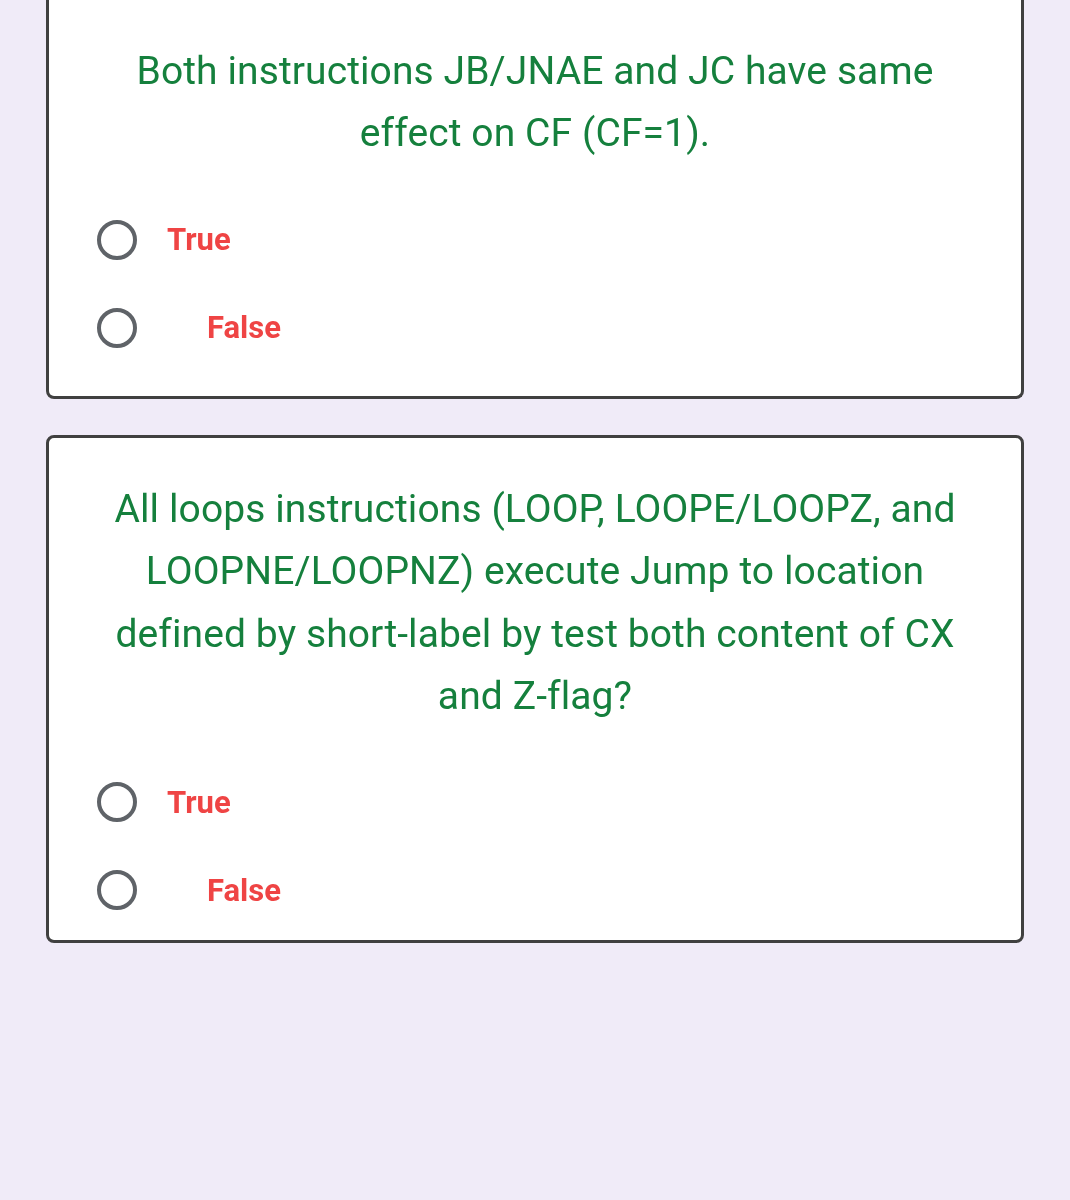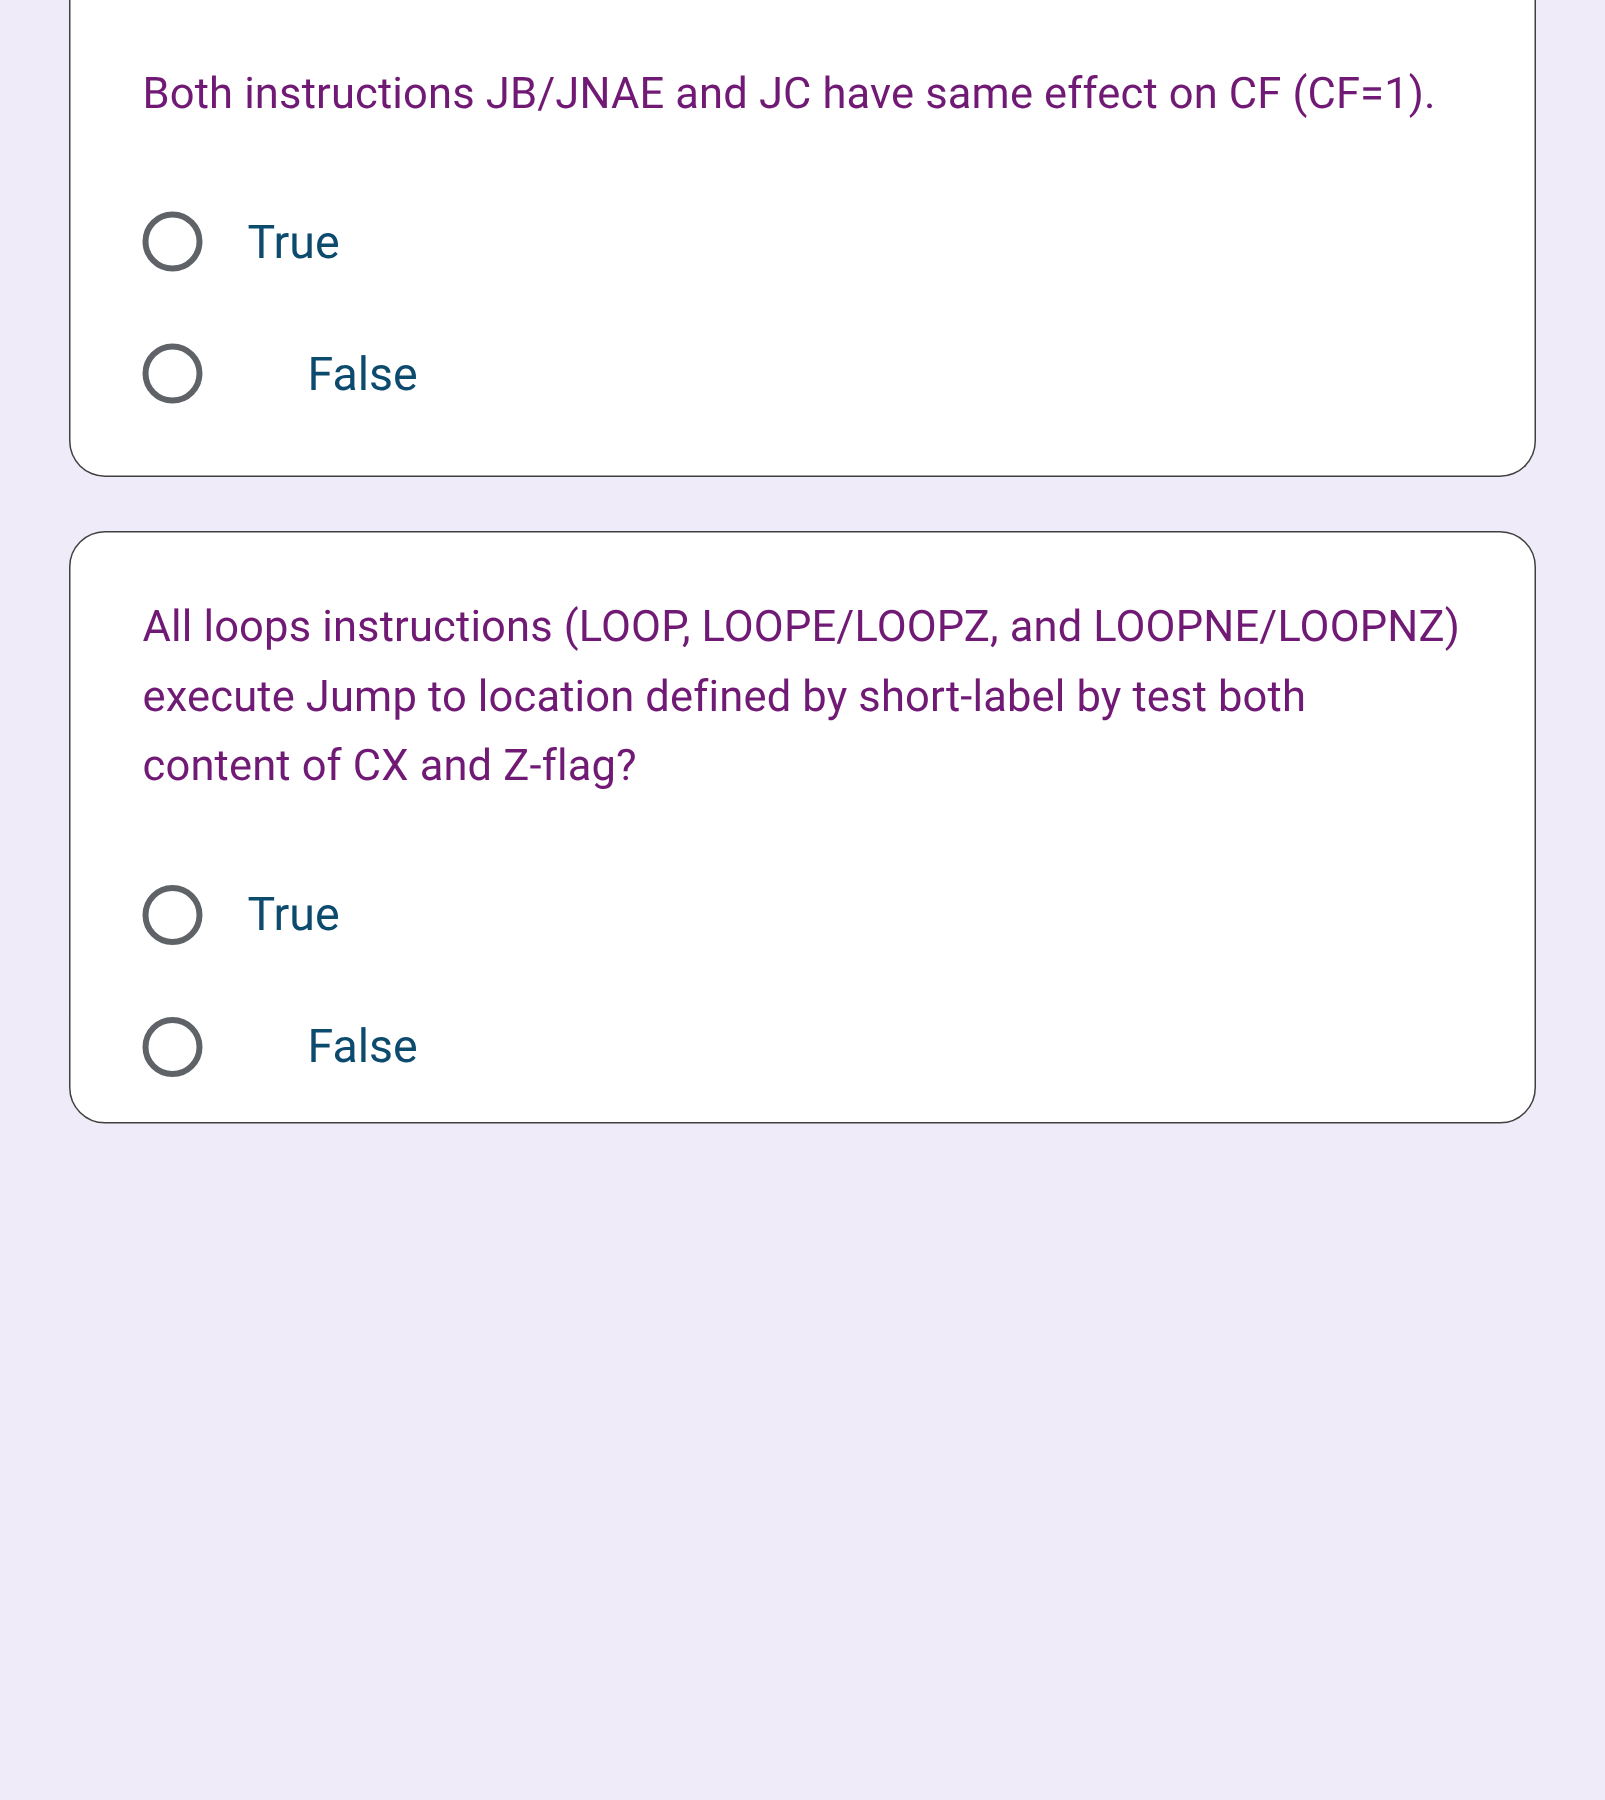--- a/index.html
+++ b/index.html
@@ -8,38 +8,39 @@
       padding: 0;
     }
     body {
       background-color: #f0ebf8;
       font-family: 'Google Sans', Roboto, Arial, sans-serif;
       padding: 0;
       width: 1070px;
     }
     .card {
       background-color: #ffffff;
-      border-radius: 24px;
-      border: 1px solid #404040;
+      border-radius: 8px;
+      border: 3px solid #404040;
       margin: 0 46px 36px 46px;
       padding: 40px 48px 48px 48px;
     }
     .card:first-child {
       margin-top: 0;
       border-top-left-radius: 0;
       border-top-right-radius: 0;
       border-top: none;
     }
     .question-text {
-      font-size: 29px;
+      font-size: 39px;
       line-height: 1.6;
-      color: #701a75;
+      color: #15803d;
       font-weight: 400;
       margin-bottom: 55px;
       letter-spacing: 0.1px;
+      text-align: center;
     }
     .option-row {
       display: flex;
       align-items: center;
       margin-bottom: 48px;
       cursor: pointer;
     }
     .option-row:last-child {
       margin-bottom: 0;
       gap: 40px;
@@ -47,22 +48,22 @@
     .radio-circle {
       width: 40px;
       height: 40px;
       border: 4px solid #5f6368;
       border-radius: 50%;
       margin-right: 30px;
       flex-shrink: 0;
     }
     .option-label {
       font-size: 31px;
-      color: #0c4a6e;
-      font-weight: 400;
+      color: #ef4444;
+      font-weight: 700;
     }
     .left-indicator {
       position: absolute;
       left: 24px;
       width: 8px;
       height: 140px;
       background-color: #c0c0c0;
       border-radius: 4px;
     }
     .wrapper {

